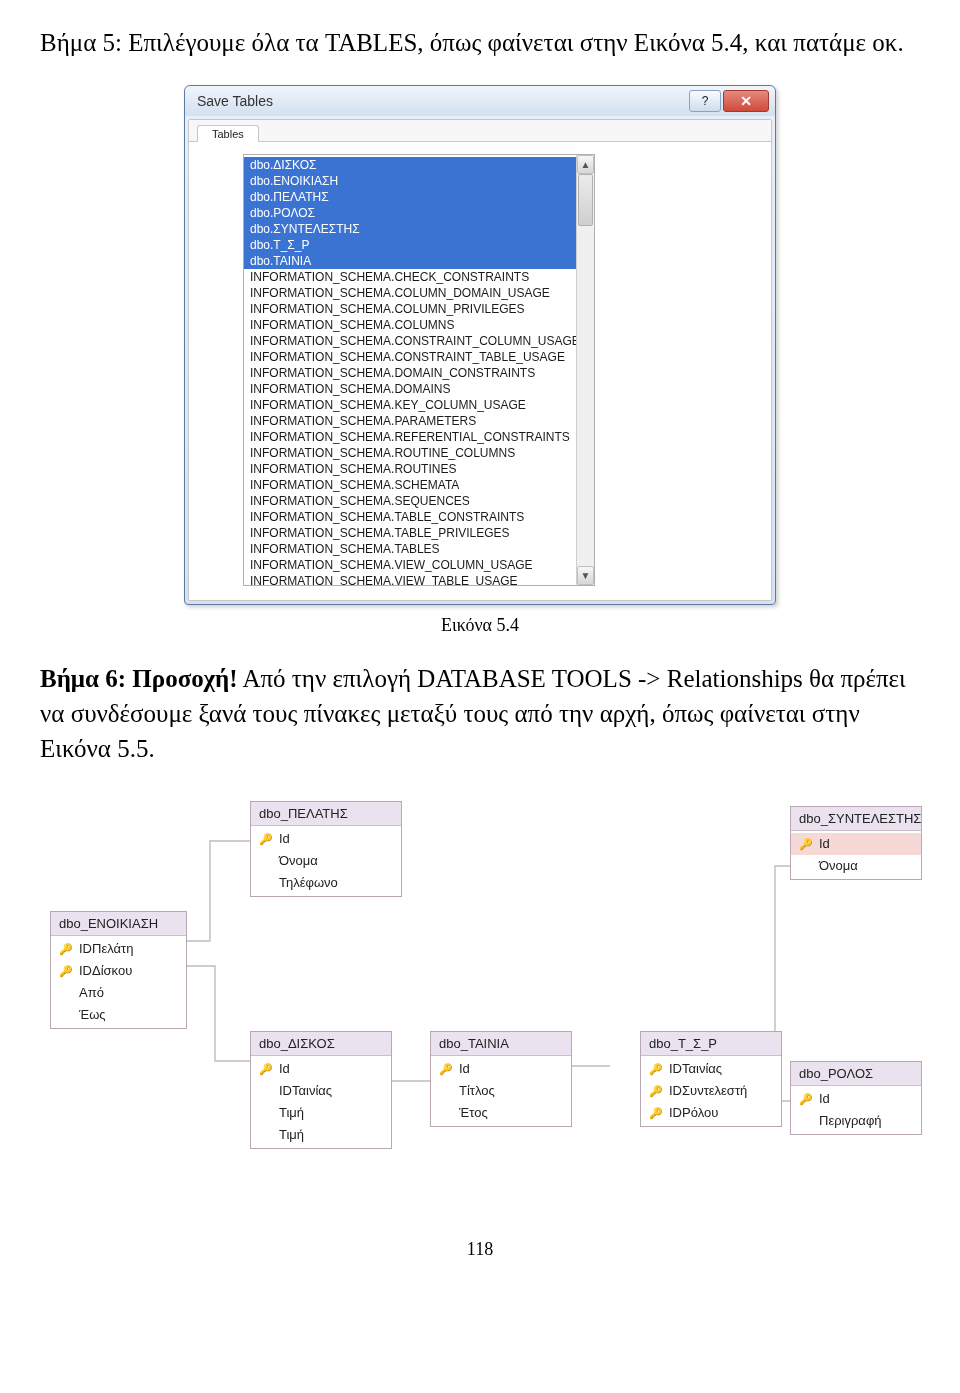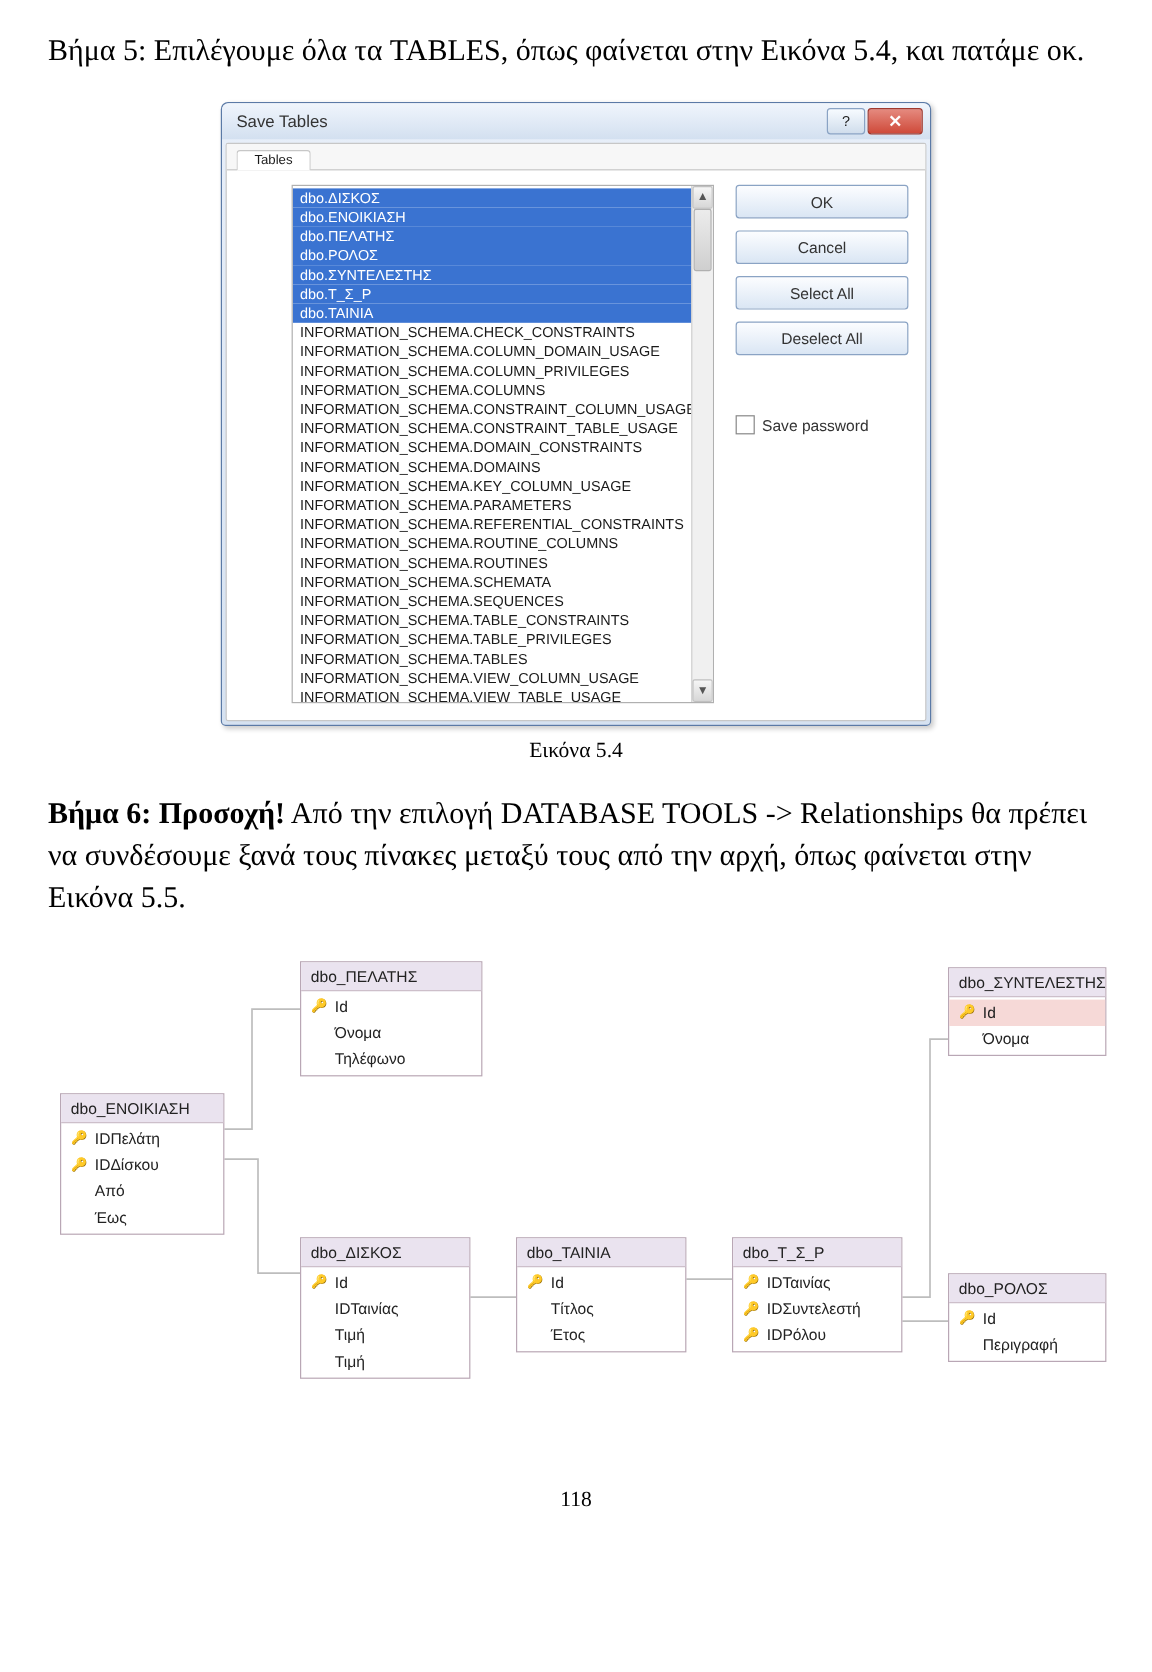--- a/index.html
+++ b/index.html
@@ -249,30 +249,20 @@
                 <div class="li">INFORMATION_SCHEMA.VIEW_TABLE_USAGE</div>
               </div>
             <div class="scrollbar">
               <div class="sbtn">▲</div>
               <div class="strack">
                   <div class="sthumb"></div>
                 </div>
               <div class="sbtn">▼</div>
             </div>
           </div>
-          <div class="right-col">
-            <div class="dbtn">OK</div>
-            <div class="dbtn">Cancel</div>
-            <div class="dbtn">Select All</div>
-            <div class="dbtn">Deselect All</div>
-            <div class="chk-row">
-              <div class="chk"></div>
-              <span>Save password</span>
-            </div>
-          </div>
         </div>
       </div>
     </div>
   </div>
 
   <div class="caption">Εικόνα 5.4</div>
 
   <p class="body-text">
     <span class="bold">Βήμα 6: Προσοχή!</span><span> Από την επιλογή DATABASE TOOLS -&gt; Relationships θα πρέπει να συνδέσουμε ξανά τους πίνακες μεταξύ τους από την αρχή, όπως φαίνεται στην Εικόνα 5.5.</span>
   </p>
@@ -388,21 +378,21 @@
             <div class="trow">
               <span class="keycell"></span>
               <span>Τίτλος</span>
             </div>
             <div class="trow">
               <span class="keycell"></span>
               <span>Έτος</span>
             </div>
           </div>
         </div>
-      <div id="tb-tsp" class="tbox" style="left:570px;top:240px;width:140px;">
+      <div id="tb-tsp" class="tbox" style="left:600px;top:240px;width:140px;">
           <div class="thead">dbo_Τ_Σ_Ρ</div>
           <div class="tbody">
             <div class="trow">
               <span class="keycell">
                 <span class="key">🔑</span>
               </span>
               <span>IDΤαινίας</span>
             </div>
             <div class="trow">
               <span class="keycell">

